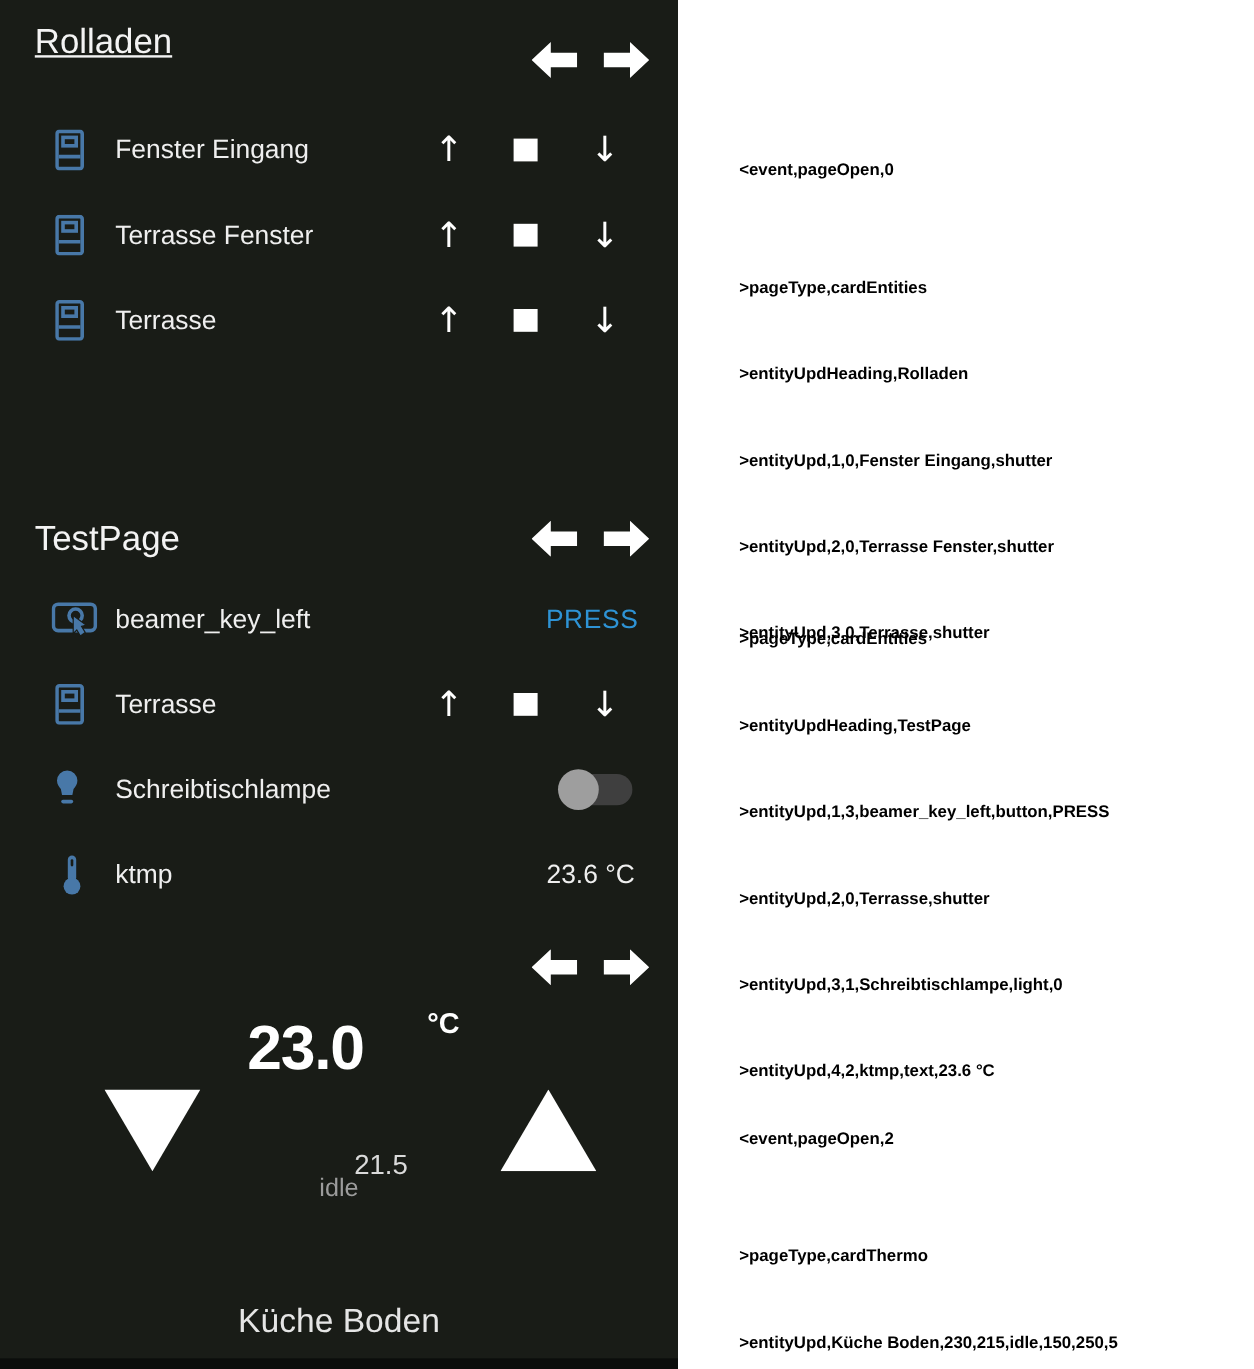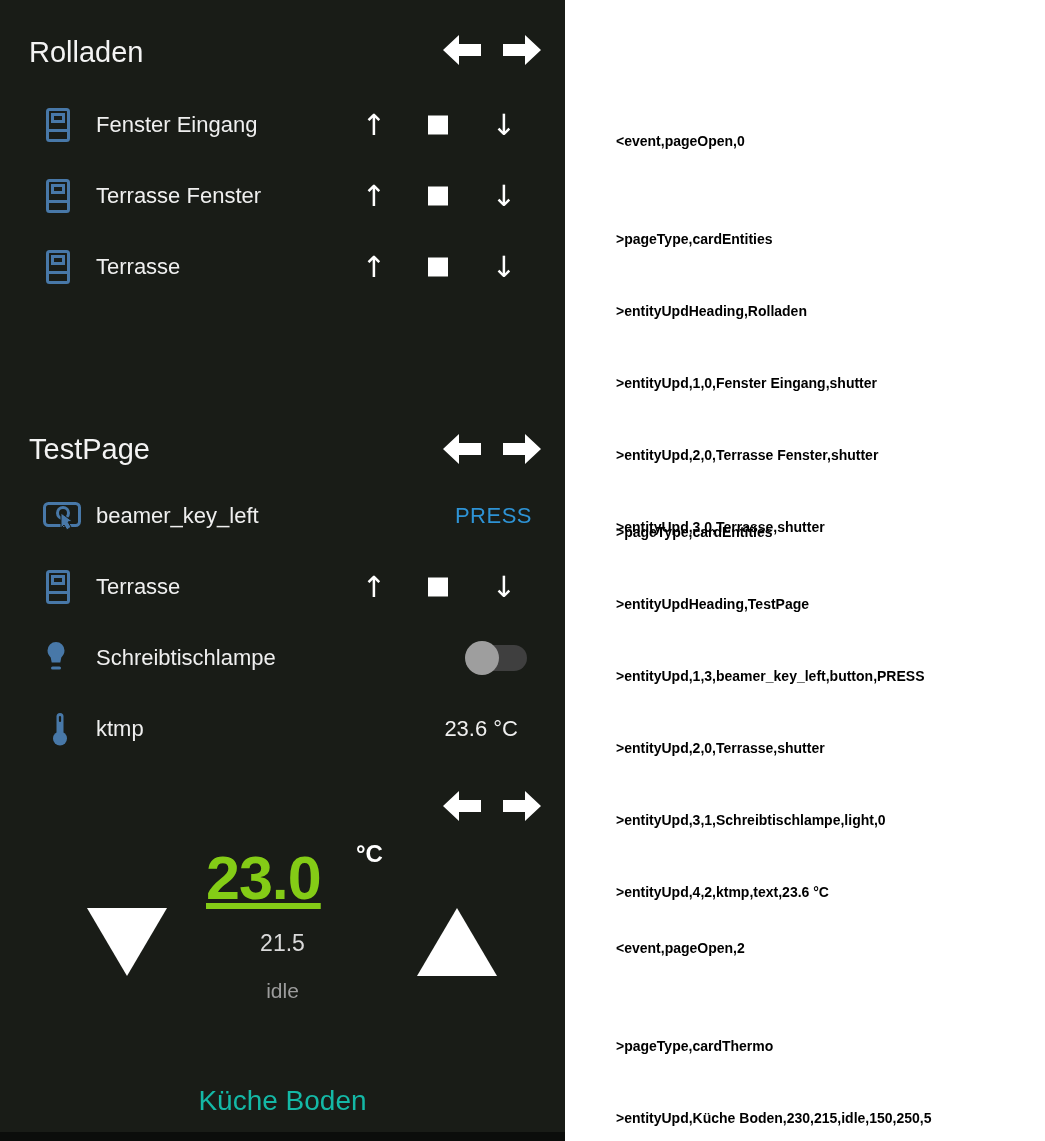--- a/index.html
+++ b/index.html
@@ -20,46 +20,46 @@
   .row .eicon.wide{left:43px;}
   .row .label{position:absolute;left:96px;top:50%;transform:translateY(-50%);font-size:22px;color:#efefef;white-space:nowrap;}
   .ctl{position:absolute;top:50%;transform:translateY(-50%);width:36px;text-align:center;
        font-family:"DejaVu Sans",sans-serif;font-size:29px;color:#ffffff;line-height:1;cursor:pointer;}
   .ctl.up{left:356px;}
   .ctl.stop{left:420px;}
   .ctl.down{left:486px;}
   .sq{display:inline-block;width:20px;height:19px;background:#ffffff;}
   .press{position:absolute;right:33px;top:50%;transform:translateY(-50%);
          font-size:22px;font-weight:400;color:#2e93d5;letter-spacing:.5px;cursor:pointer;}
-  .value{position:absolute;right:47px;top:50%;transform:translateY(-50%);font-size:22px;color:#efefef;white-space:nowrap;}
+  .value{position:absolute;right:36px;top:50%;transform:translateY(-50%);font-size:22px;color:#efefef;white-space:nowrap;}
   .toggle{position:absolute;left:470px;top:50%;transform:translateY(-50%);width:57px;height:26px;border-radius:13px;background:#3f3f3f;cursor:pointer;}
   .knob{position:absolute;left:-5px;top:-4px;width:34px;height:34px;border-radius:50%;background:#9e9e9e;}
   
-  .bigtemp{position:absolute;left:206px;top:78px;font-size:61px;font-weight:700;color:#84cc16;line-height:1;letter-spacing:-1px;text-decoration:underline;}
+  .bigtemp{position:absolute;left:206px;top:78px;font-size:52px;font-weight:700;color:#ffffff;line-height:1;letter-spacing:-1px;}
   .unit{position:absolute;left:356px;top:70px;font-size:24px;font-weight:700;color:#ffffff;}
   .tri{position:absolute;top:138px;cursor:pointer;line-height:0;}
   .tri-down{left:87px;}
   .tri-up{left:417px;}
-  .target{position:absolute;left:0;width:565px;top:160px;text-align:center;font-size:23px;color:#dadada;}
+  .target{position:absolute;left:0;width:565px;top:187px;text-align:center;font-size:23px;color:#dadada;padding-left:35px;}
   .state{position:absolute;left:0;width:565px;top:209px;text-align:center;font-size:21px;color:#9c9c9c;}
-  .thermo-name{position:absolute;left:0;width:565px;top:315px;text-align:center;font-size:28px;color:#14b8a6;}
+  .thermo-name{position:absolute;left:0;width:565px;top:315px;text-align:center;font-size:28px;color:#e5e5e5;}
   
   .ann{position:absolute;left:616px;font-size:14px;font-weight:700;color:#000000;line-height:24px;white-space:pre;}
   .ann .ev{margin-bottom:26px;}
   #ann0{top:81px;}
   #ann1{top:472px;}
   #ann2{top:888px;}
 </style>
 </head>
 <body>
 
 <div id="panel">
 
   <section class="card" style="top:0;height:390px;">
-    <h1 class="card-title" style="top:33px;">Rolladen</h1>
+    <h1 class="card-title" style="top:16px;text-decoration:underline;">Rolladen</h1>
     <div class="nav" style="top:35px;">
       <svg width="38" height="30" viewBox="0 0 38 30">
           <path d="M0,15 L16,0 L16,9 L38,9 L38,21 L16,21 L16,30 Z" fill="#fff"></path>
         </svg>
       <svg width="38" height="30" viewBox="0 0 38 30">
           <path d="M38,15 L22,30 L22,21 L0,21 L0,9 L22,9 L22,0 Z" fill="#fff"></path>
         </svg>
     </div>
 
     <div class="row" style="top:97px;">

